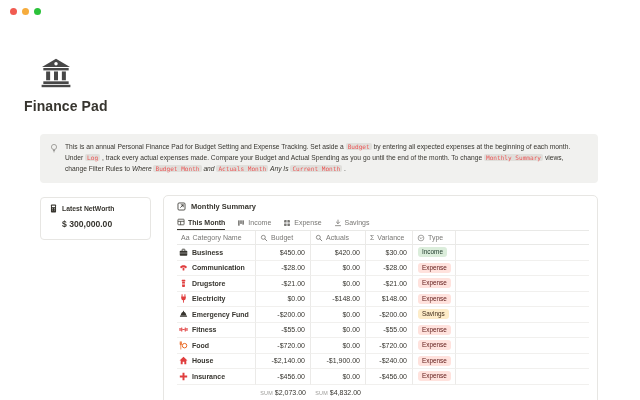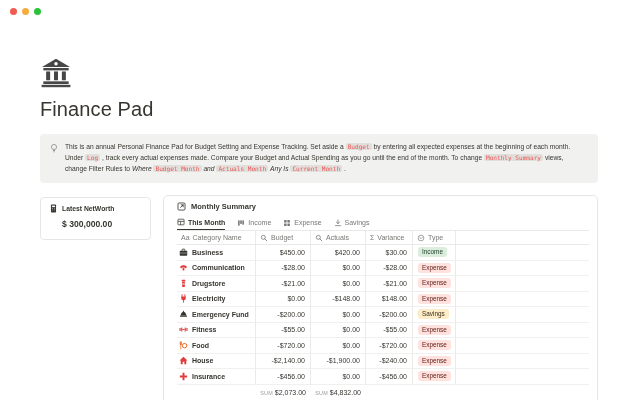--- a/index.html
+++ b/index.html
@@ -6,21 +6,21 @@
   html,body { width:640px; height:400px; background:#fff; overflow:hidden;
     font-family:"Liberation Sans","DejaVu Sans",sans-serif; color:#37352f; position:relative; }
   .traffic { position:absolute; top:8px; left:10px; display:flex; gap:5px; }
   .dot { width:7px; height:7px; border-radius:50%; }
   .dot.r{background:#f15b51;} .dot.y{background:#f6ac3d;} .dot.g{background:#2bc23a;}
 
   .icon { display:inline-flex; flex:none; }
   .icon svg { width:100%; height:100%; display:block; }
 
   .page-icon { position:absolute; left:40px; top:56px; width:32px; height:32px; color:#474747; }
-  .page-title { position:absolute; left:40px; top:98px; font-size:20px; font-weight:400; letter-spacing:.1px; }
+  .page-title { position:absolute; left:24px; top:98px; font-size:14px; font-weight:700; letter-spacing:.1px; }
 
   .callout { position:absolute; left:40px; top:134px; width:558px; background:#f1f1ef;
     border-radius:4px; padding:8px 12px 8px 9px; display:flex; gap:6px; }
   .callout-icon { width:10px; height:10px; color:#9b9a97; margin-top:1px; }
   .callout-text { font-size:6.7px; line-height:1.62; color:#37352f; }
   .seg-code { font-family:"DejaVu Sans Mono",monospace; font-size:6.1px; color:#eb5757;
     background:rgba(135,131,120,.16); border-radius:2px; padding:0 2px; }
   .seg-italic { font-style:italic; }
 
   .card { border:1px solid #e7e6e3; border-radius:4px; background:#fff; }

